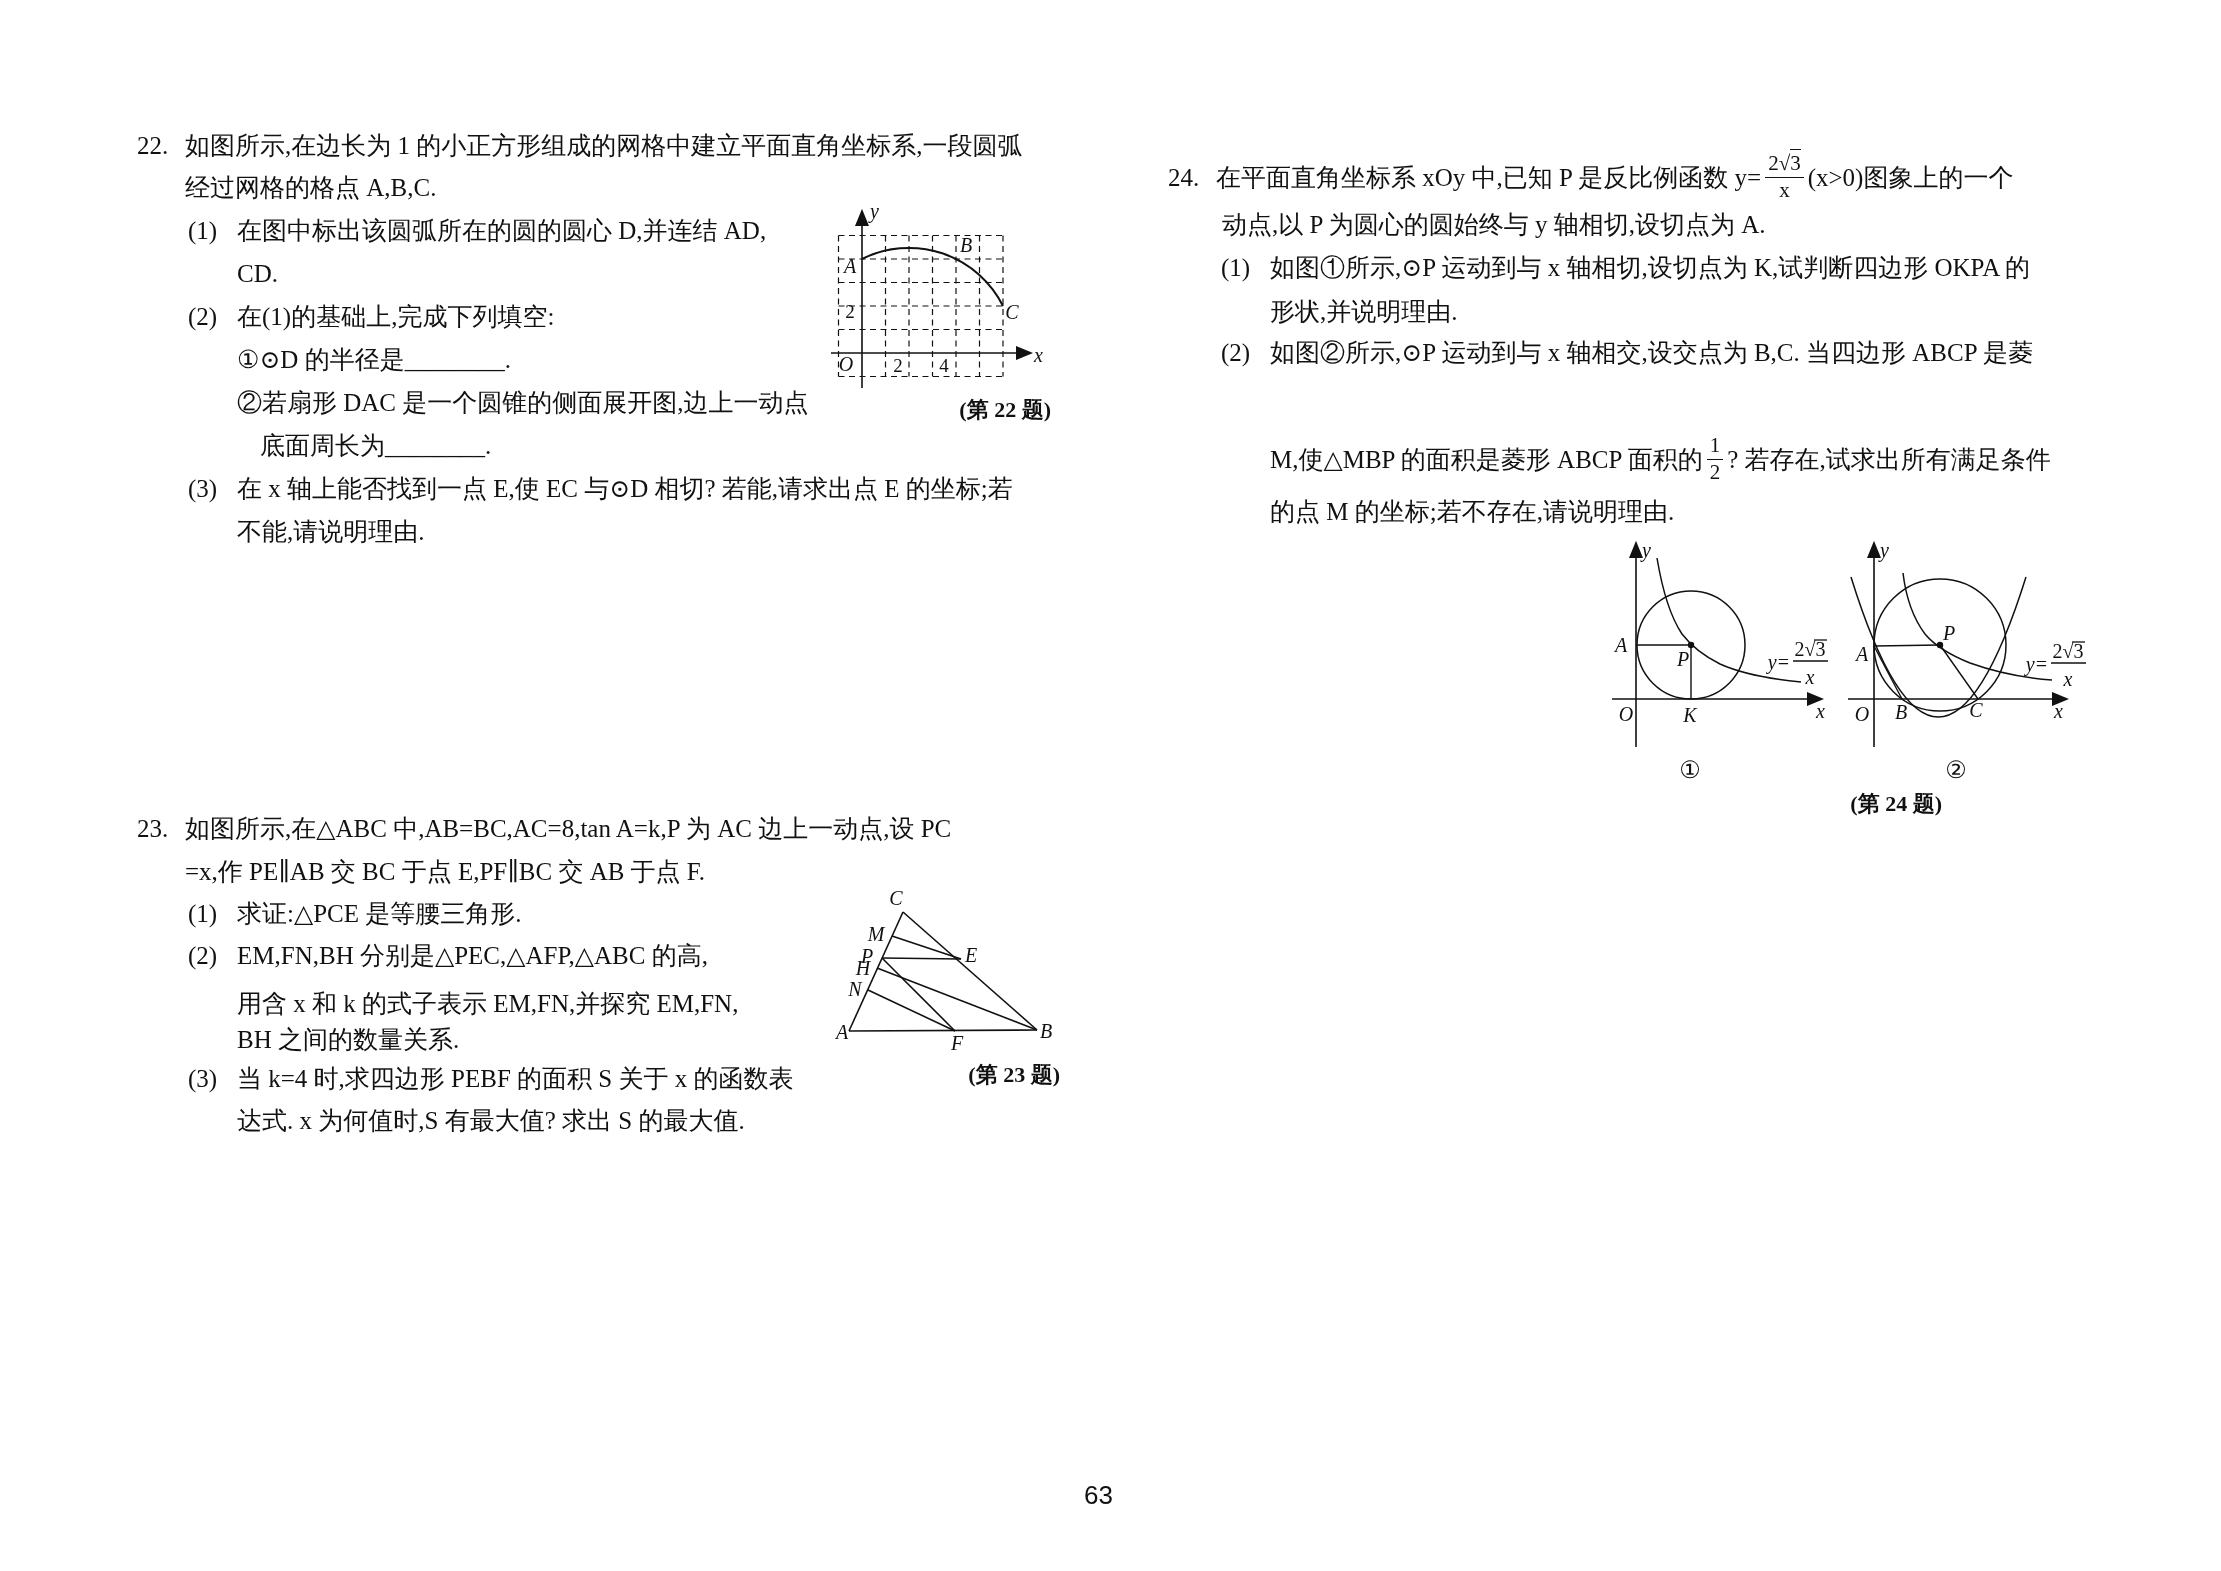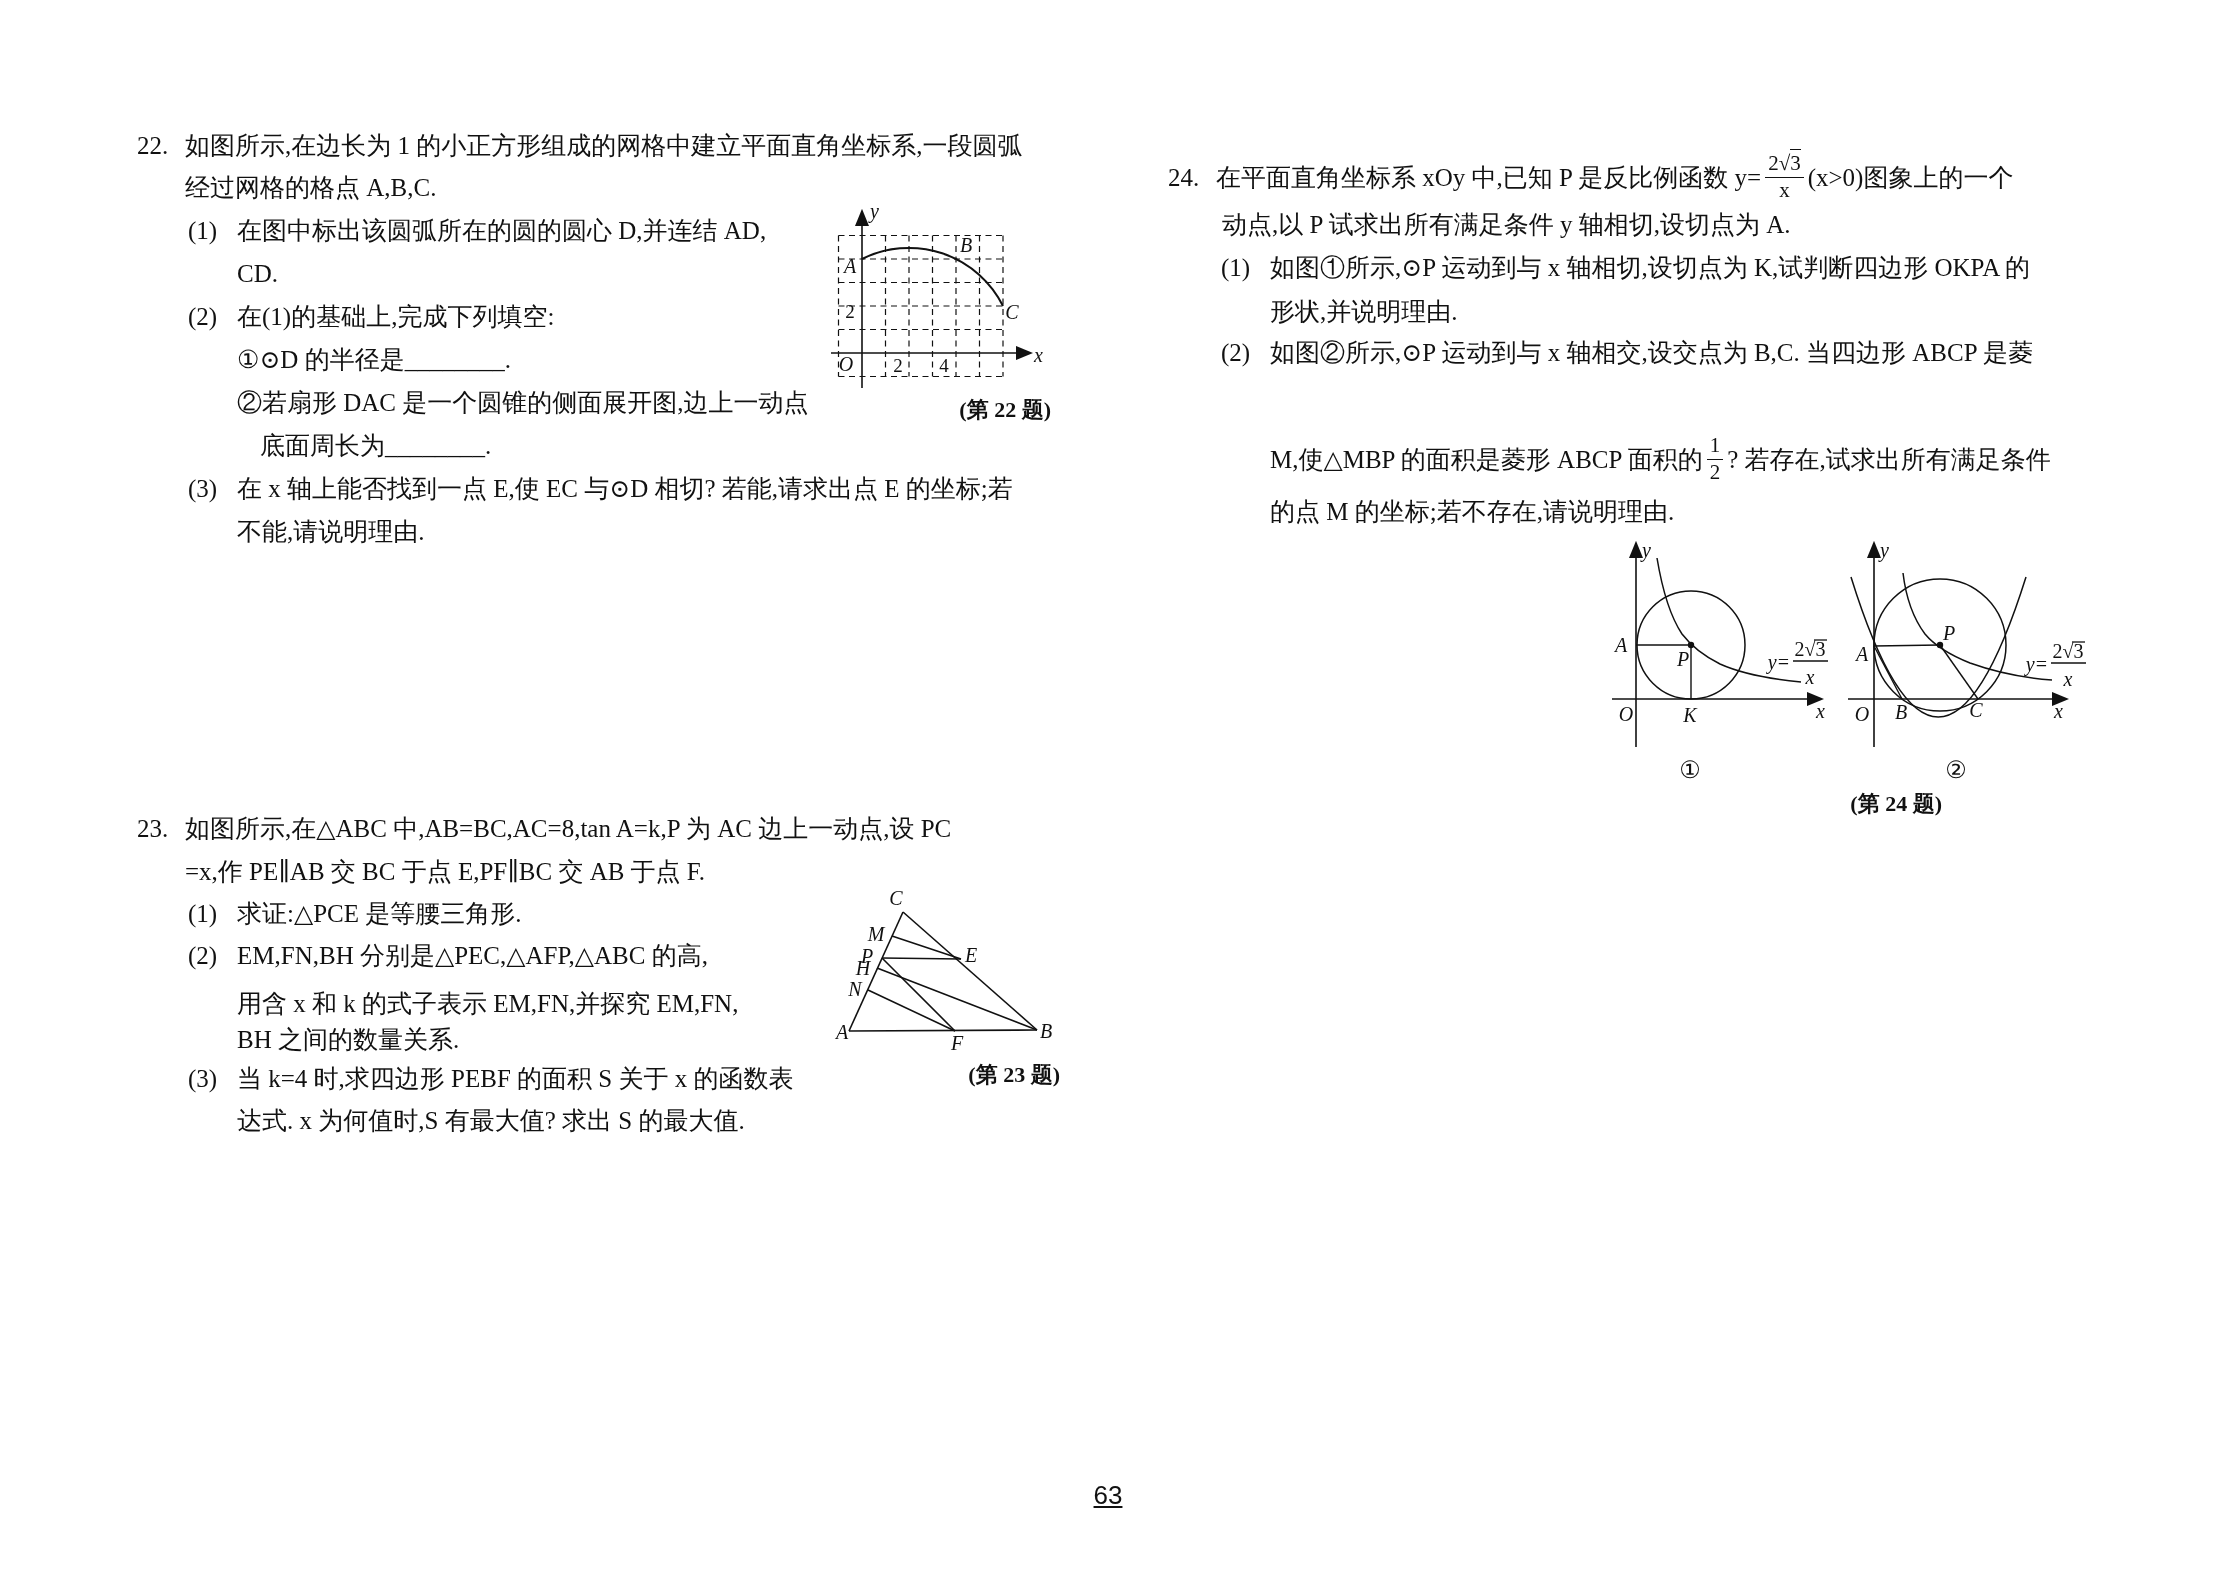--- a/index.html
+++ b/index.html
@@ -10,21 +10,21 @@
   .mk{display:inline-block;width:49px;}
   .frac{display:inline-block;vertical-align:middle;text-align:center;font-size:21px;
         line-height:1.1;margin:0 4px;transform:translateY(-3px);}
   .frac .fnum{display:block;border-bottom:1.6px solid #111;padding:0 3px 2px;}
   .frac .fden{display:block;padding-top:1px;}
   .rad{border-top:1.6px solid #111;padding-top:1px;}
   .figwrap{position:absolute;}
   .caption{position:absolute;text-align:right;font-size:22px;font-weight:600;white-space:nowrap;}
   .circnum{position:absolute;text-align:center;font-size:24px;}
   .pageno{position:absolute;font-family:"Liberation Sans","DejaVu Sans",sans-serif;
-          font-size:26px;text-align:center;width:48px;text-decoration:underline;}
+          font-size:26px;width:48px;}
   svg text{font-family:"Liberation Serif","DejaVu Serif",serif;font-size:20px;fill:#111;}
   svg text.it{font-style:italic;}
   svg text.tick{font-size:19px;}
   .stroke{stroke:#111;fill:none;}
 </style>
 </head>
 <body>
 
 <div class="page">
 
@@ -125,21 +125,21 @@
       <text class="it" text-anchor="middle" x="216" y="155">B</text>
       <text class="it" text-anchor="middle" x="141" y="79">E</text>
       <text class="it" text-anchor="middle" x="127" y="167">F</text>
     </svg>
   </div>
   <div class="caption" style="left:830px;top:1060px;width:230px">(第 23 题)</div>
 
   <div class="line" style="left:1168px;top:155px">
     <span class="pnum">24.</span><span>在平面直角坐标系 xOy 中,已知 P 是反比例函数 y=</span><span class="frac"><span class="fnum"><span>2√</span><span class="rad">3</span></span><span class="fden">x</span></span><span>(x&gt;0)图象上的一个</span>
   </div>
-  <div class="line" style="left:1222px;top:210px">动点,以 P 试求出所有满足条件 y 轴相切,设切点为 A.</div>
+  <div class="line" style="left:1222px;top:210px">动点,以 P 为圆心的圆始终与 y 轴相切,设切点为 A.</div>
   <div class="line" style="left:1221px;top:253px">
     <span class="mk">(1)</span><span>如图①所示,⊙P 运动到与 x 轴相切,设切点为 K,试判断四边形 OKPA 的</span>
   </div>
   <div class="line" style="left:1270px;top:297px">形状,并说明理由.</div>
   <div class="line" style="left:1221px;top:338px">
     <span class="mk">(2)</span><span>如图②所示,⊙P 运动到与 x 轴相交,设交点为 B,C. 当四边形 ABCP 是菱</span>
   </div>
   <div class="line" style="left:1270px;top:437px">
     <span>M,使△MBP 的面积是菱形 ABCP 面积的</span><span class="frac"><span class="fnum">1</span><span class="fden">2</span></span><span>? 若存在,试求出所有满足条件</span>
   </div>

